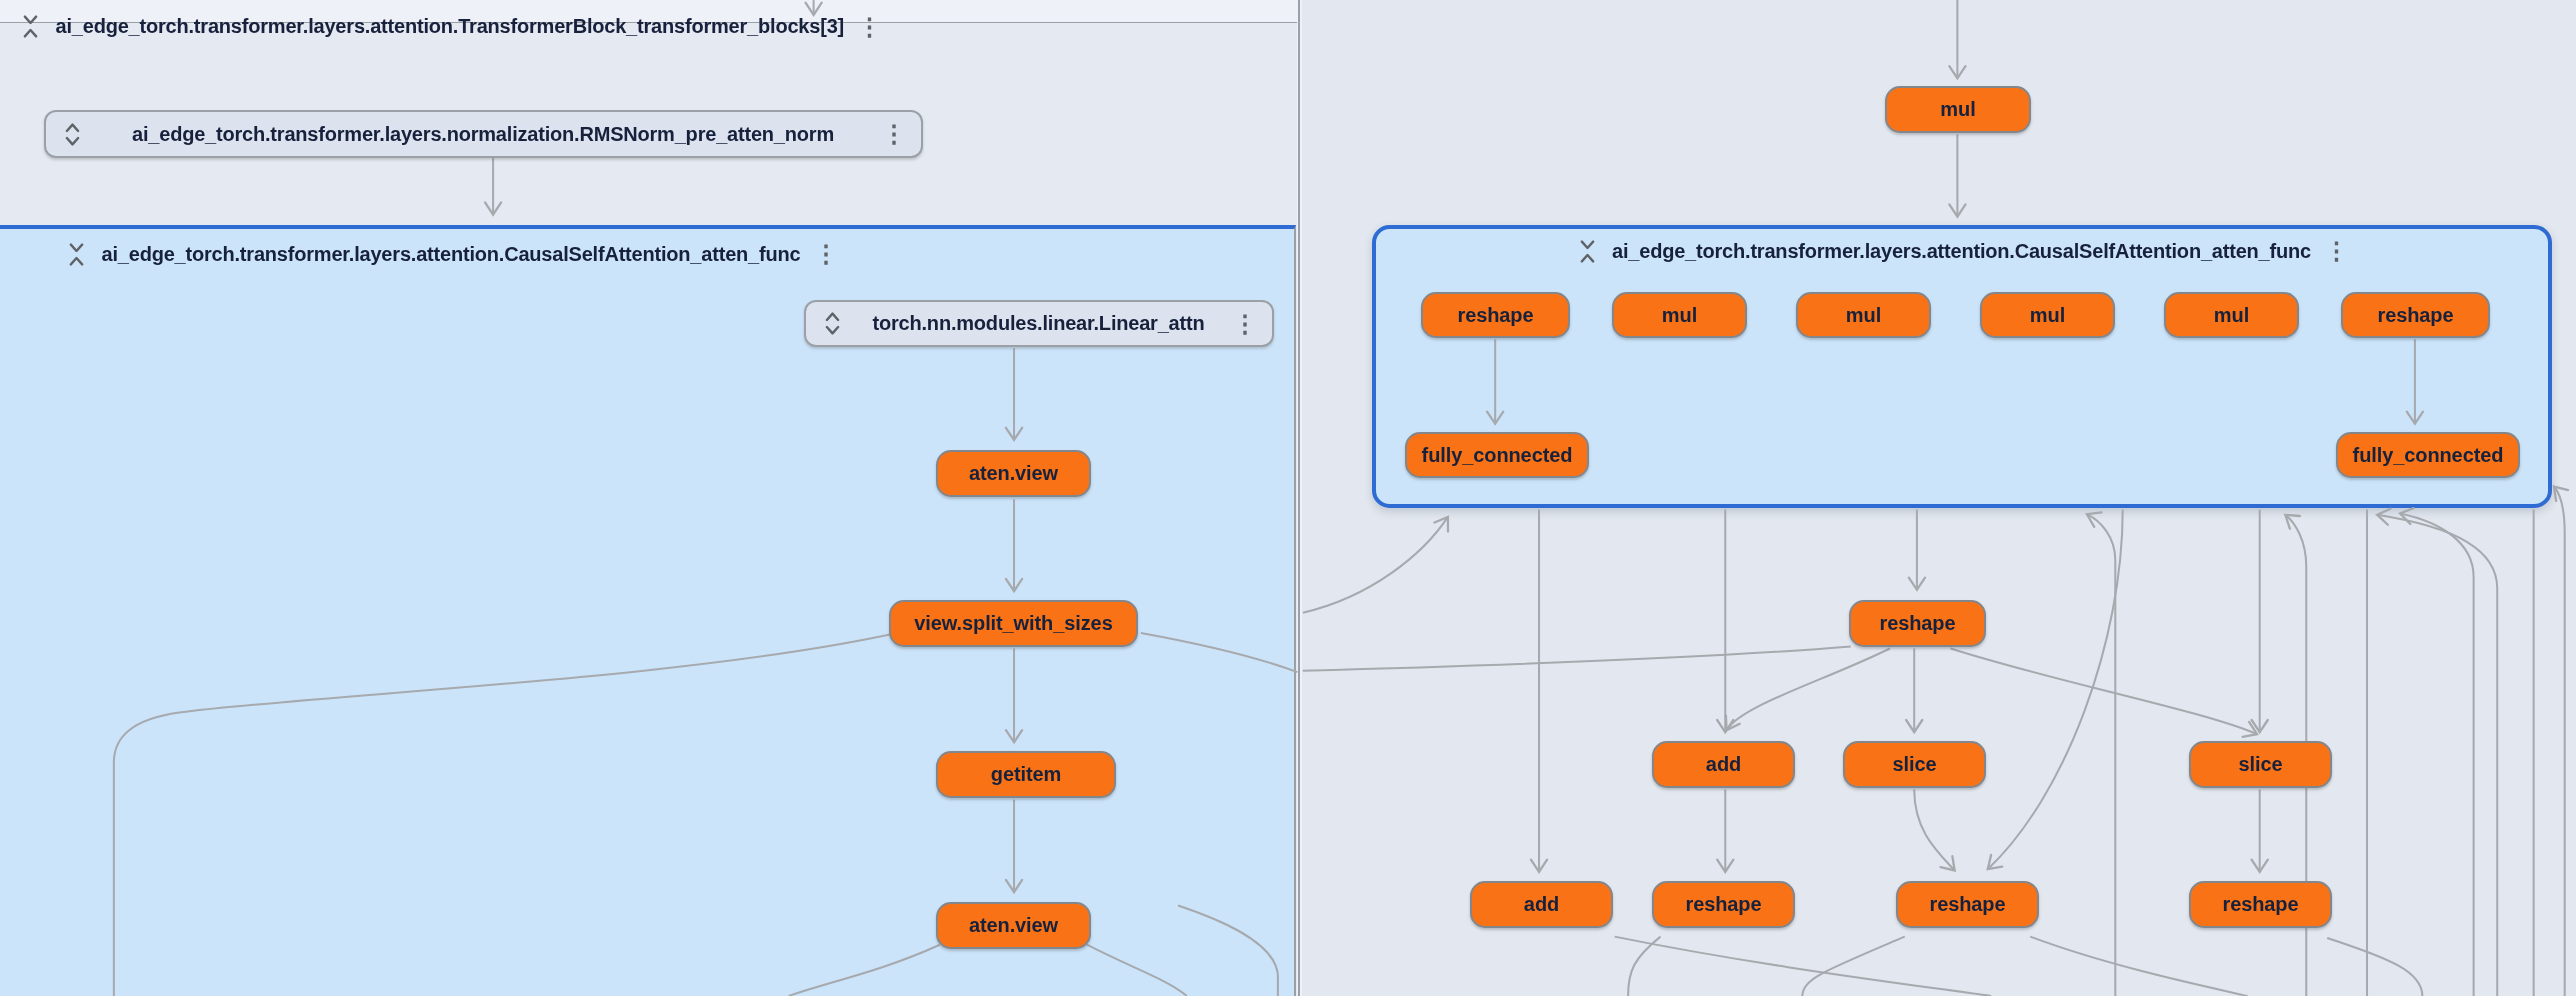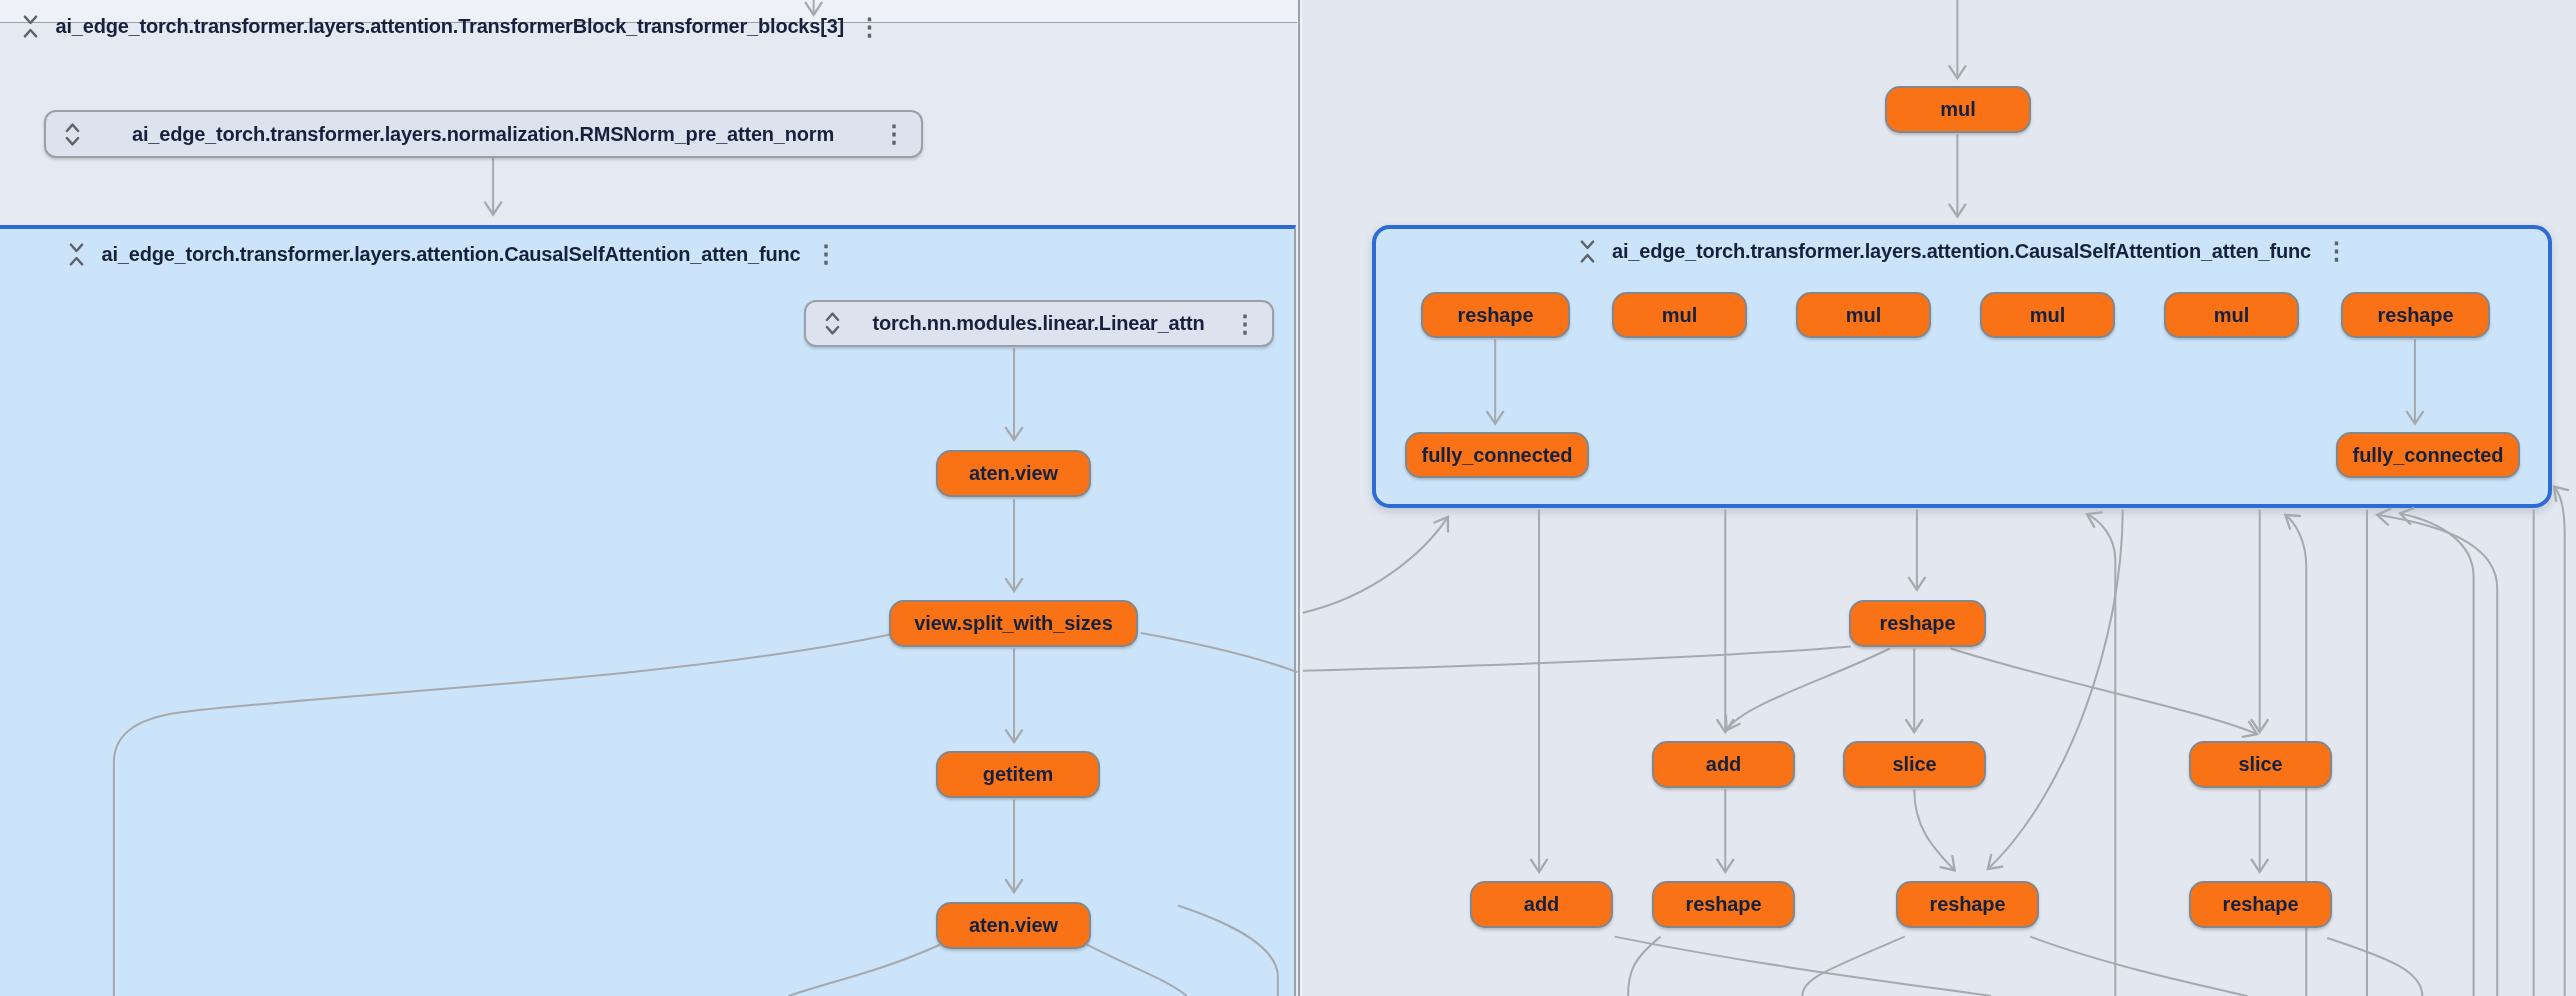--- a/index.html
+++ b/index.html
@@ -152,21 +152,21 @@
     <span class="label">torch.nn.modules.linear.Linear_attn</span>
     <span class="kebab">⋮</span>
   </div>
 
   <div class="node op-node" style="left:936px;top:450px;width:155px;height:47px;">
     <span>aten.view</span>
   </div>
   <div class="node op-node" style="left:889px;top:600px;width:249px;height:47px;">
     <span>view.split_with_sizes</span>
   </div>
-  <div class="node op-node" style="left:936px;top:751px;width:164px;height:47px;">
+  <div class="node op-node" style="left:936px;top:751px;width:180px;height:47px;">
     <span>getitem</span>
   </div>
   <div class="node op-node" style="left:936px;top:902px;width:155px;height:47px;">
     <span>aten.view</span>
   </div>
 
   <div class="node op-node" style="left:1885px;top:86px;width:146px;height:47px;">
     <span>mul</span>
   </div>
 

